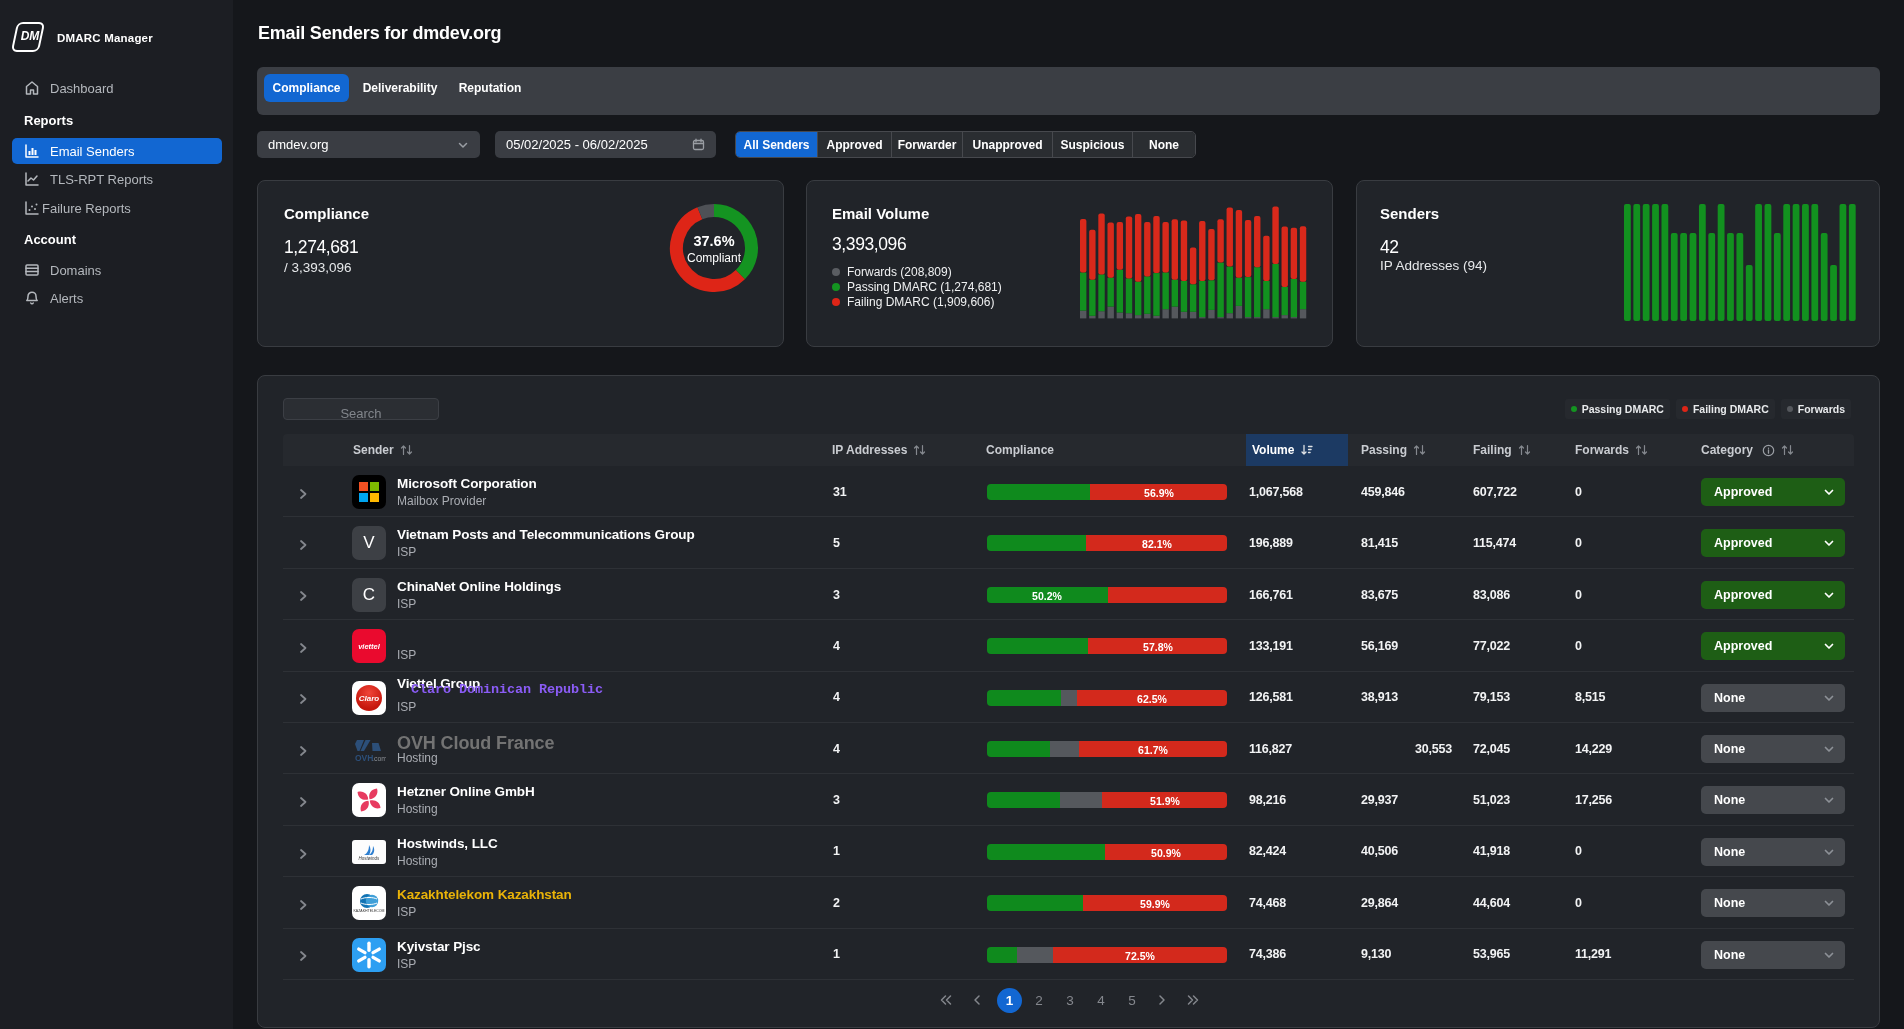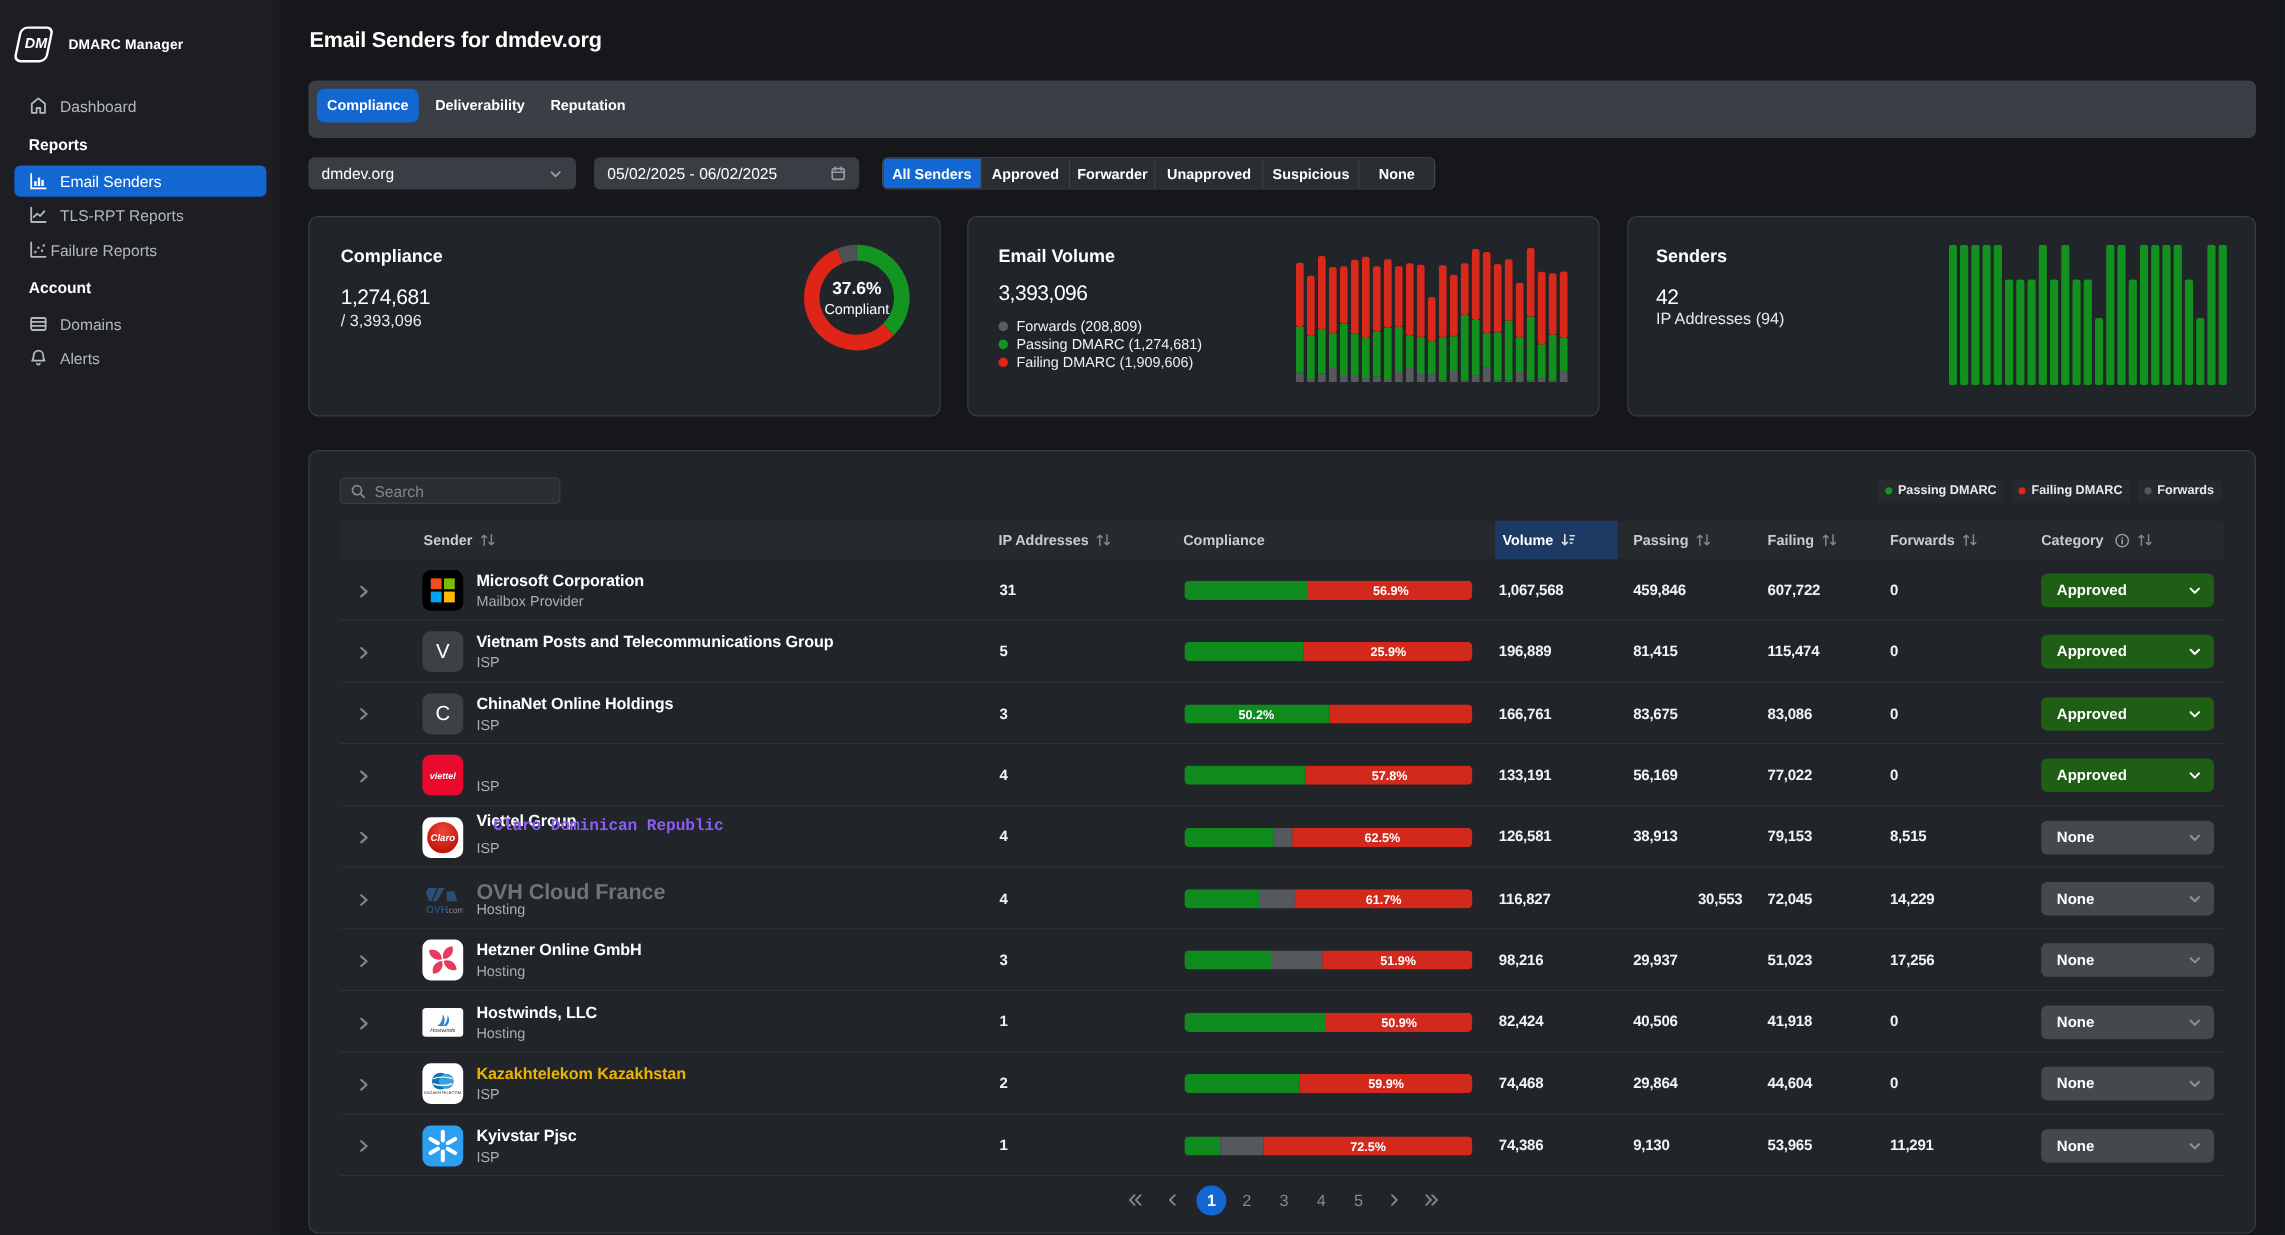--- a/index.html
+++ b/index.html
@@ -223,21 +223,21 @@
     <rect x="159.29" y="0" width="6.8" height="117" rx="2" fill="#12911f"></rect>
     <rect x="168.66" y="0" width="6.8" height="117" rx="2" fill="#12911f"></rect>
     <rect x="178.03" y="0" width="6.8" height="117" rx="2" fill="#12911f"></rect>
     <rect x="187.40" y="0" width="6.8" height="117" rx="2" fill="#12911f"></rect>
     <rect x="196.77" y="29" width="6.8" height="88" rx="2" fill="#12911f"></rect>
     <rect x="206.14" y="61" width="6.8" height="56" rx="2" fill="#12911f"></rect>
     <rect x="215.51" y="0" width="6.8" height="117" rx="2" fill="#12911f"></rect>
     <rect x="224.88" y="0" width="6.8" height="117" rx="2" fill="#12911f"></rect>
   </svg>
 <div class="card" style="left:257px;top:375px;width:1623px;height:653px;border-radius:8px;"></div>
-<div class="abs" style="left:283px;top:398px;width:184px;height:22px;background:#2b2e33;border:1px solid #3c3f45;border-radius:4px;display:flex;align-items:center;gap:7px;padding:0 8px;">
+<div class="abs" style="left:283px;top:398px;width:156px;height:22px;background:#2b2e33;border:1px solid #3c3f45;border-radius:4px;display:flex;align-items:center;gap:7px;padding:0 8px;flex-direction:column;">
     <svg width="13" height="13" viewBox="0 0 13 13">
       <circle cx="5.5" cy="5.5" r="3.8" stroke="#8a8e94" stroke-width="1.4" fill="none"></circle>
       <path d="M8.5 8.5 11.5 11.5" stroke="#8a8e94" stroke-width="1.4" stroke-linecap="round"></path>
     </svg>
     <span style="font-size:13px;color:#82868c;">Search</span>
   </div>
 <div class="abs" style="left:1480px;top:399px;width:371px;display:flex;justify-content:flex-end;gap:6px;">
 <div style="height:20px;background:#26292e;border-radius:3px;display:flex;align-items:center;gap:5px;padding:0 6px;">
       <span style="width:6px;height:6px;border-radius:50%;background:#149421;"></span>
       <span style="font-size:10.5px;font-weight:bold;color:#e8eaec;white-space:nowrap;">Passing DMARC</span>
@@ -319,21 +319,21 @@
 <div class="abs" style="left:352px;top:526px;">
     <div style="width:34px;height:34px;border-radius:7px;background:#3d4045;display:flex;align-items:center;justify-content:center;font-size:17px;color:#fff;">V</div>
   </div>
 <div class="abs" style="left:397px;top:527px;font-size:13.5px;font-weight:bold;color:#fff;letter-spacing:-0.1px;">Vietnam Posts and Telecommunications Group</div>
 <div class="abs" style="left:397px;top:545px;font-size:12px;color:#aaadb3;">ISP</div>
 <div class="num" style="left:833px;top:536px;">5</div>
 <div class="abs" style="left:987px;top:535px;width:240px;height:16px;border-radius:4px;overflow:hidden;display:flex;">
     <div style="width:99.4px;background:#0f8a1d;"></div>
     <div style="width:140.6px;background:#d3291c;"></div>
   </div>
-<div class="abs" style="left:1127px;top:538px;width:60px;text-align:center;font-size:10.5px;font-weight:bold;color:#fff;">25.9%</div>
+<div class="abs" style="left:1127px;top:538px;width:60px;text-align:center;font-size:10.5px;font-weight:bold;color:#fff;">82.1%</div>
 <div class="num" style="left:1249px;top:536px;">196,889</div>
 <div class="num" style="left:1361px;top:536px;">81,415</div>
 <div class="num" style="left:1473px;top:536px;">115,474</div>
 <div class="num" style="left:1575px;top:536px;">0</div>
 <div class="catbtn" style="left:1701px;top:529px;background:#1e5e15;">Approved<span style="position:absolute;right:10px;top:8px;"><svg width="12" height="12" viewBox="0 0 12 12">
         <path d="M2.5 4.5 6 8l3.5-3.5" stroke="#fff" stroke-width="1.7" fill="none" stroke-linecap="round" stroke-linejoin="round"></path>
       </svg></span></div>
 <div class="abs" style="left:283px;top:619px;width:1571px;height:1px;background:#2e3136;"></div>
 <div class="abs" style="left:297px;top:588px;"><svg width="12" height="12" viewBox="0 0 12 12">
       <path d="M4 2l4.5 4L4 10" stroke="#84878d" stroke-width="1.8" fill="none" stroke-linecap="round" stroke-linejoin="round"></path>

